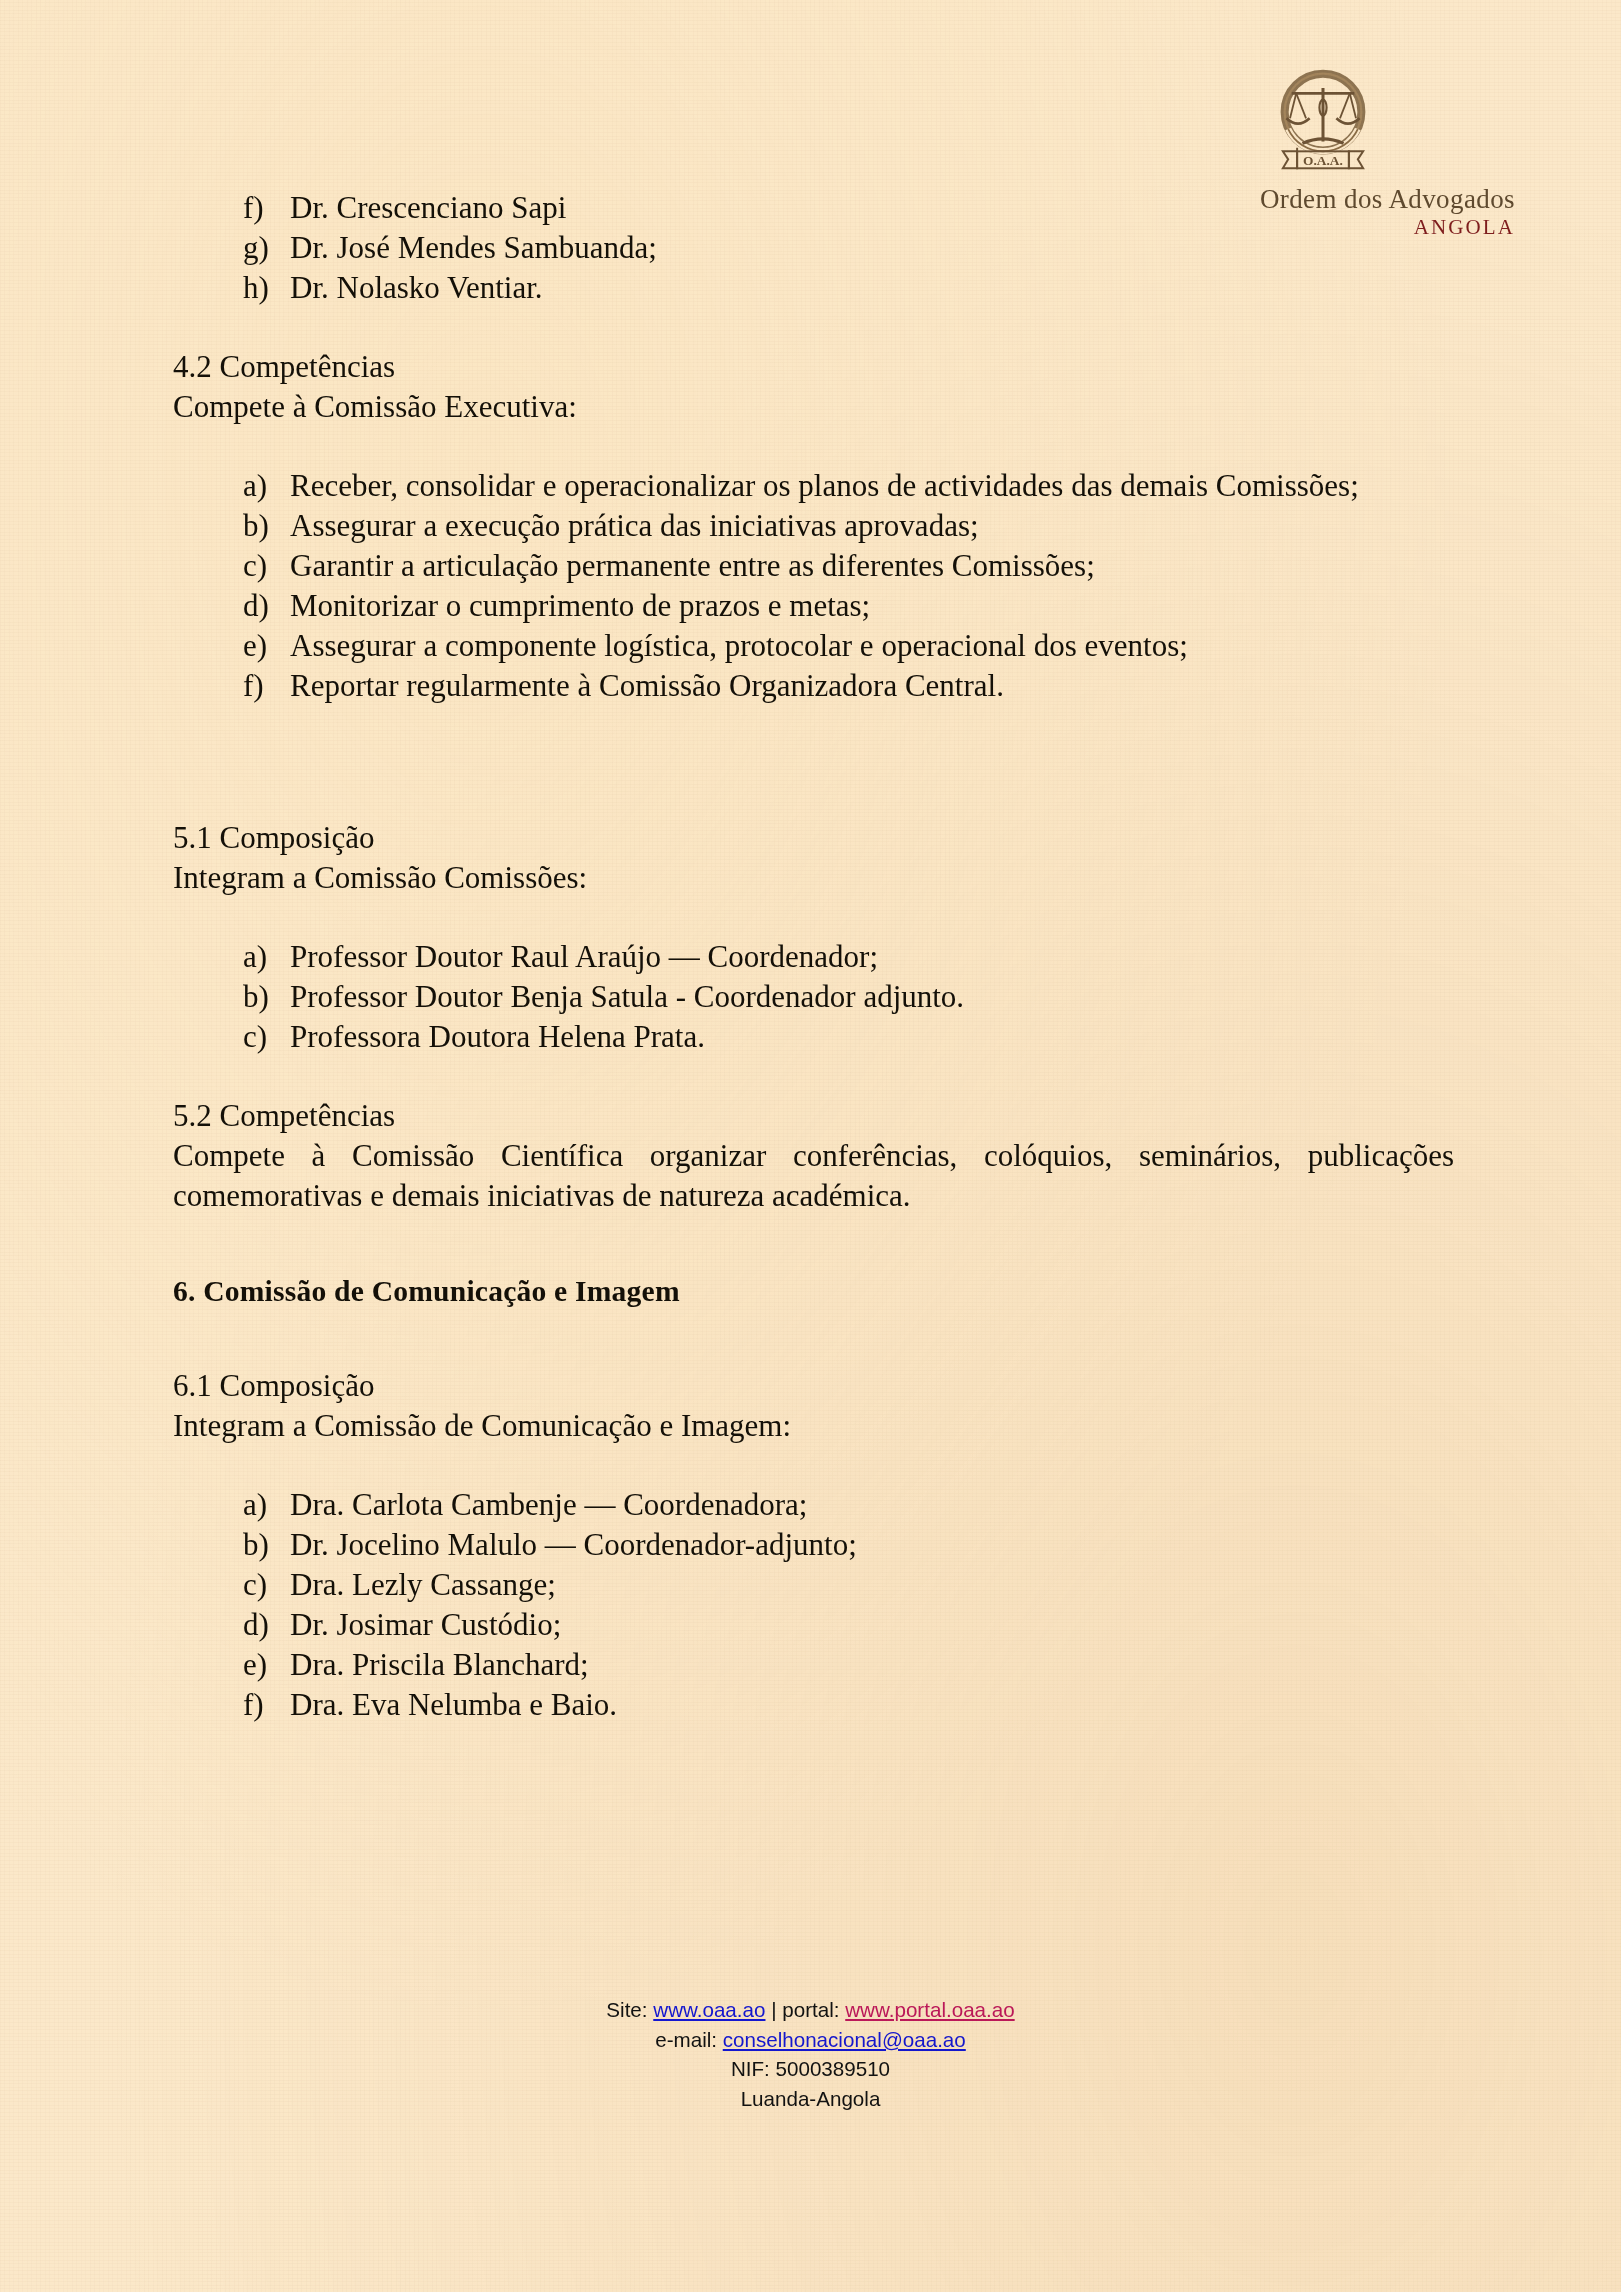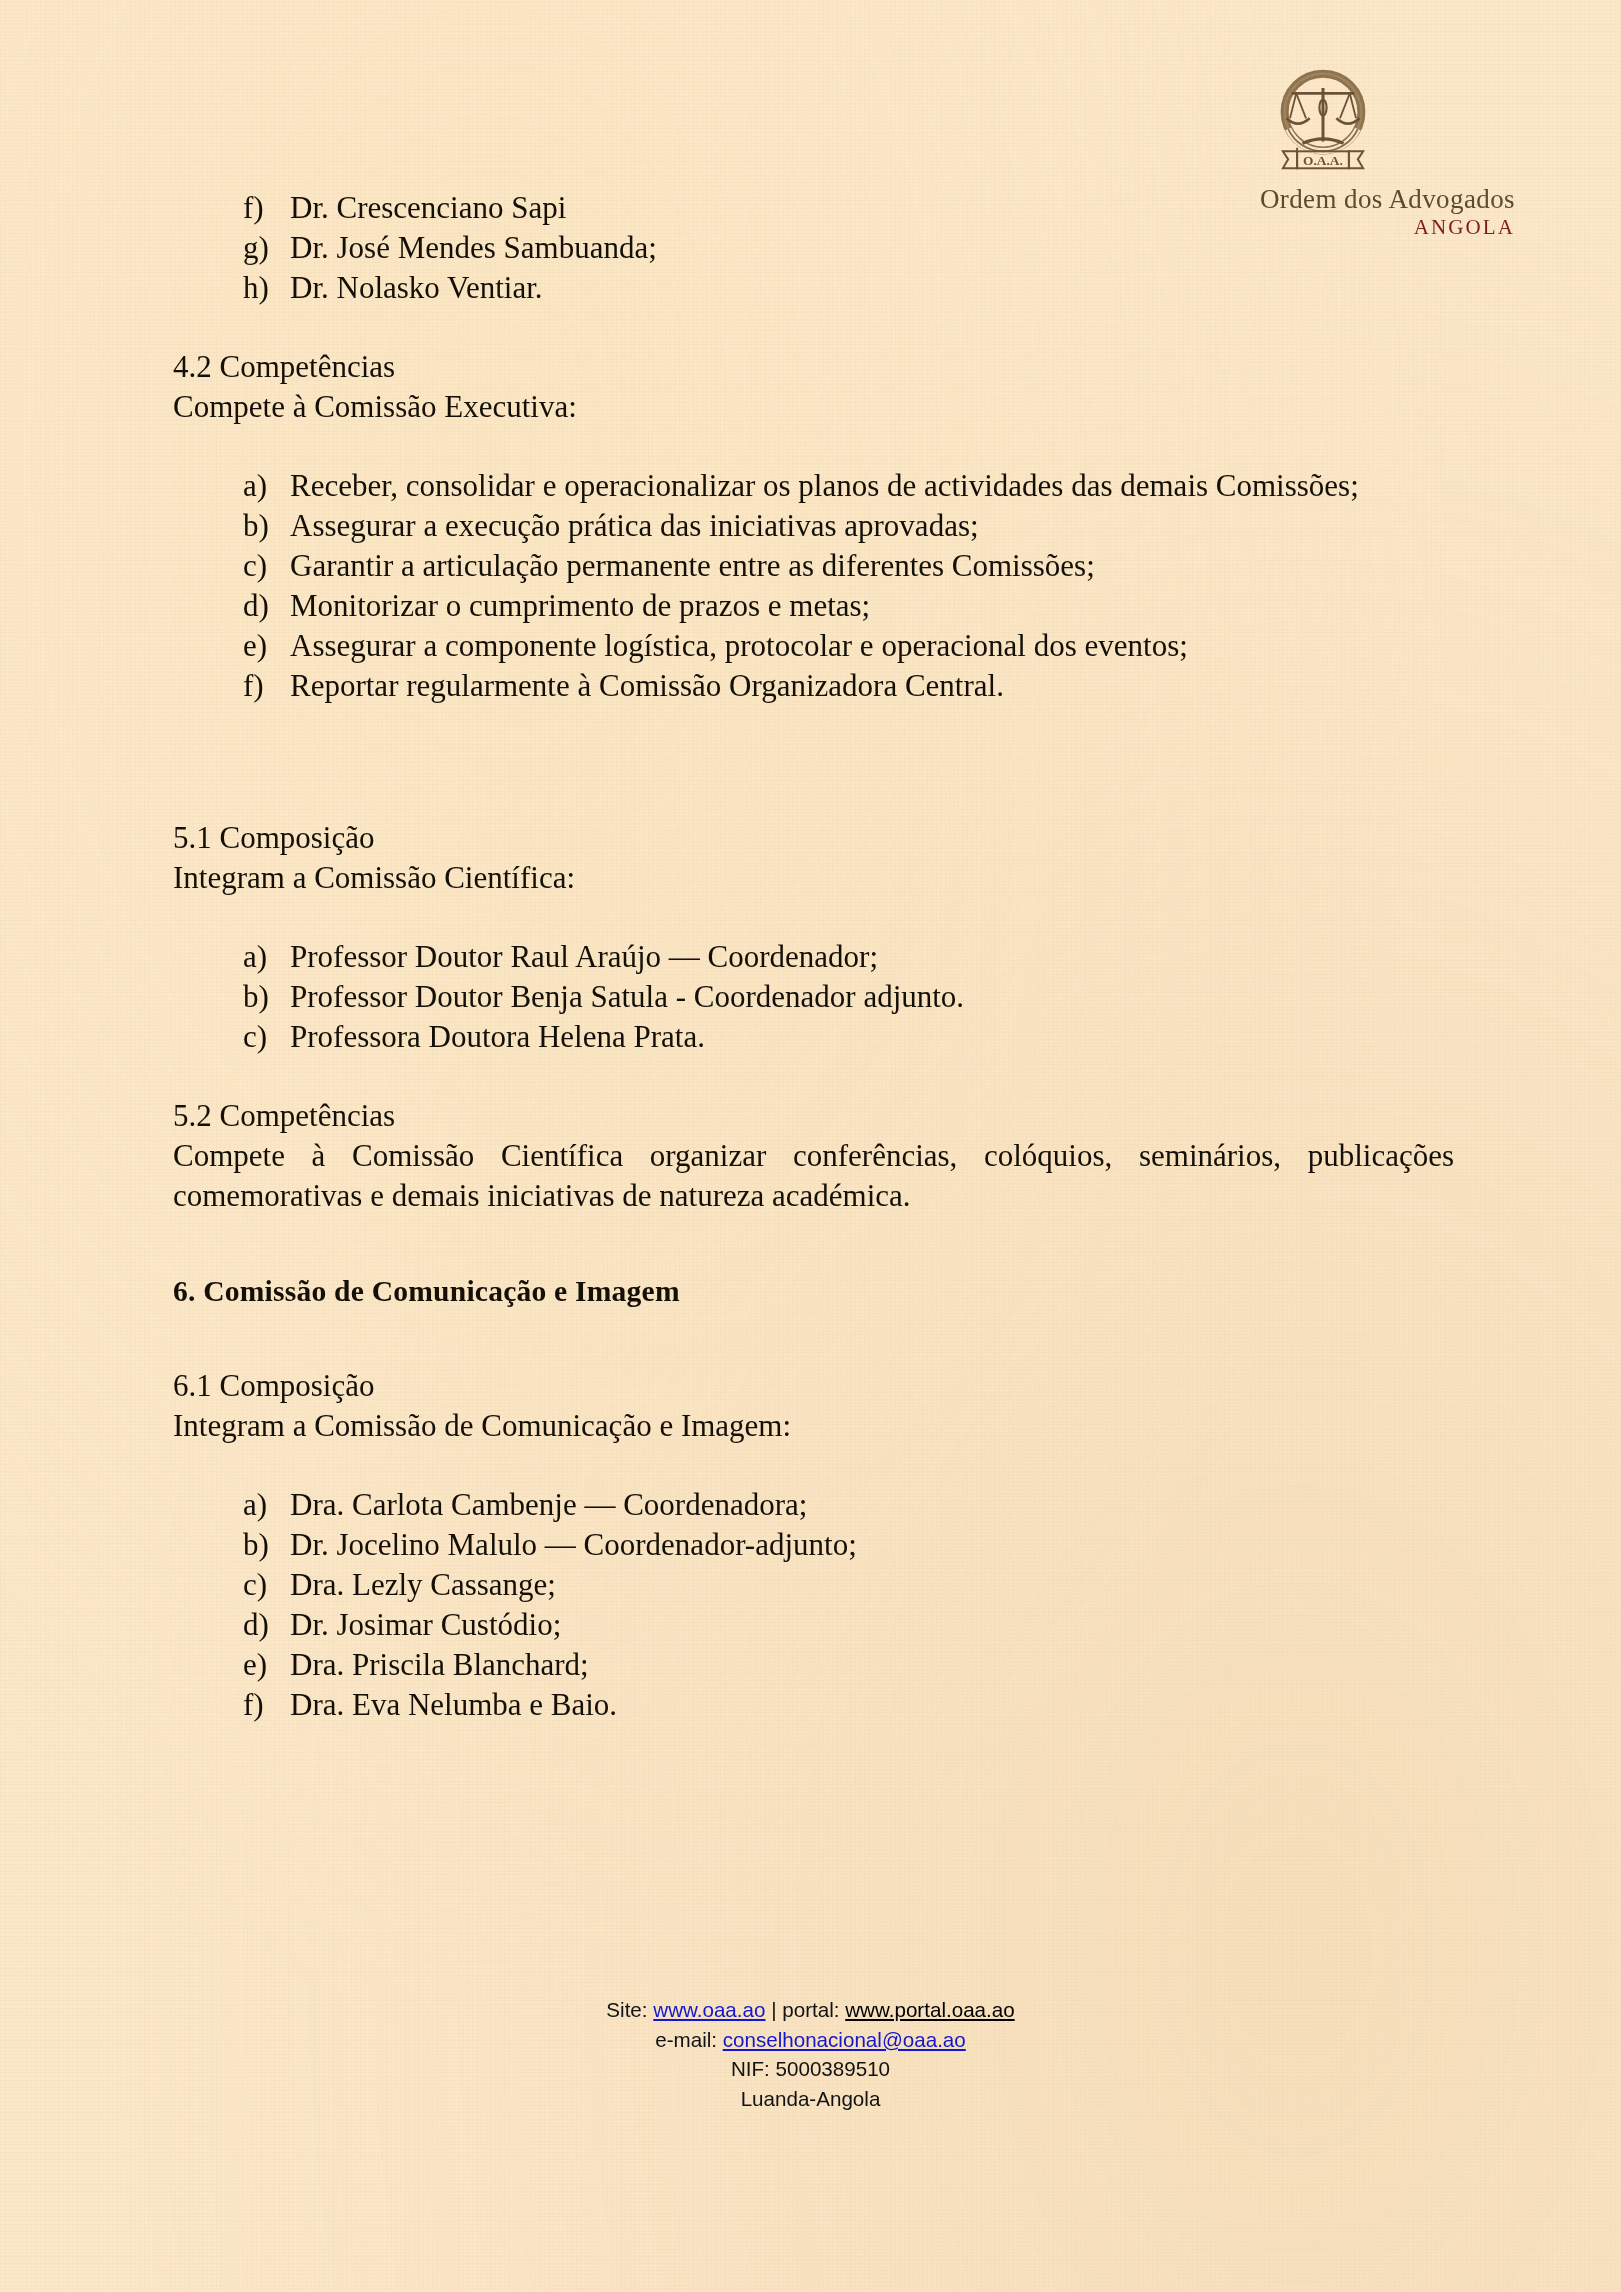--- a/index.html
+++ b/index.html
@@ -124,21 +124,21 @@
     font-size: 20.6px;
     line-height: 1.44;
     color: #121212;
   }
   .footer .row { display: block; }
   .link-blue {
     color: #1417d8;
     text-decoration: underline;
   }
   .link-dark {
-    color: #000000;
+    color: #be185d;
   }
 </style>
 </head>
 <body>
 
 <div class="page">
 
   <div class="letterhead">
     <svg class="crest" viewBox="0 0 150 130" aria-hidden="true">
 
@@ -223,21 +223,21 @@
         <span class="item-text">Reportar regularmente à Comissão Organizadora Central.</span>
       </li>
     </ul>
 
     <div class="block-gap-lg"></div>
 
 
     <div class="block-gap-lg"></div>
 
     <p class="para">5.1 Composição</p>
-    <p class="para">Integram a Comissão Científica:</p>
+    <p class="para">Integram a Comissão Comissões:</p>
 
     <div class="block-gap-md"></div>
 
     <ul class="alpha-list">
       <li>
         <span class="marker">a)</span>
         <span class="item-text">Professor Doutor Raul Araújo — Coordenador;</span>
       </li>
       <li>
         <span class="marker">b)</span>

